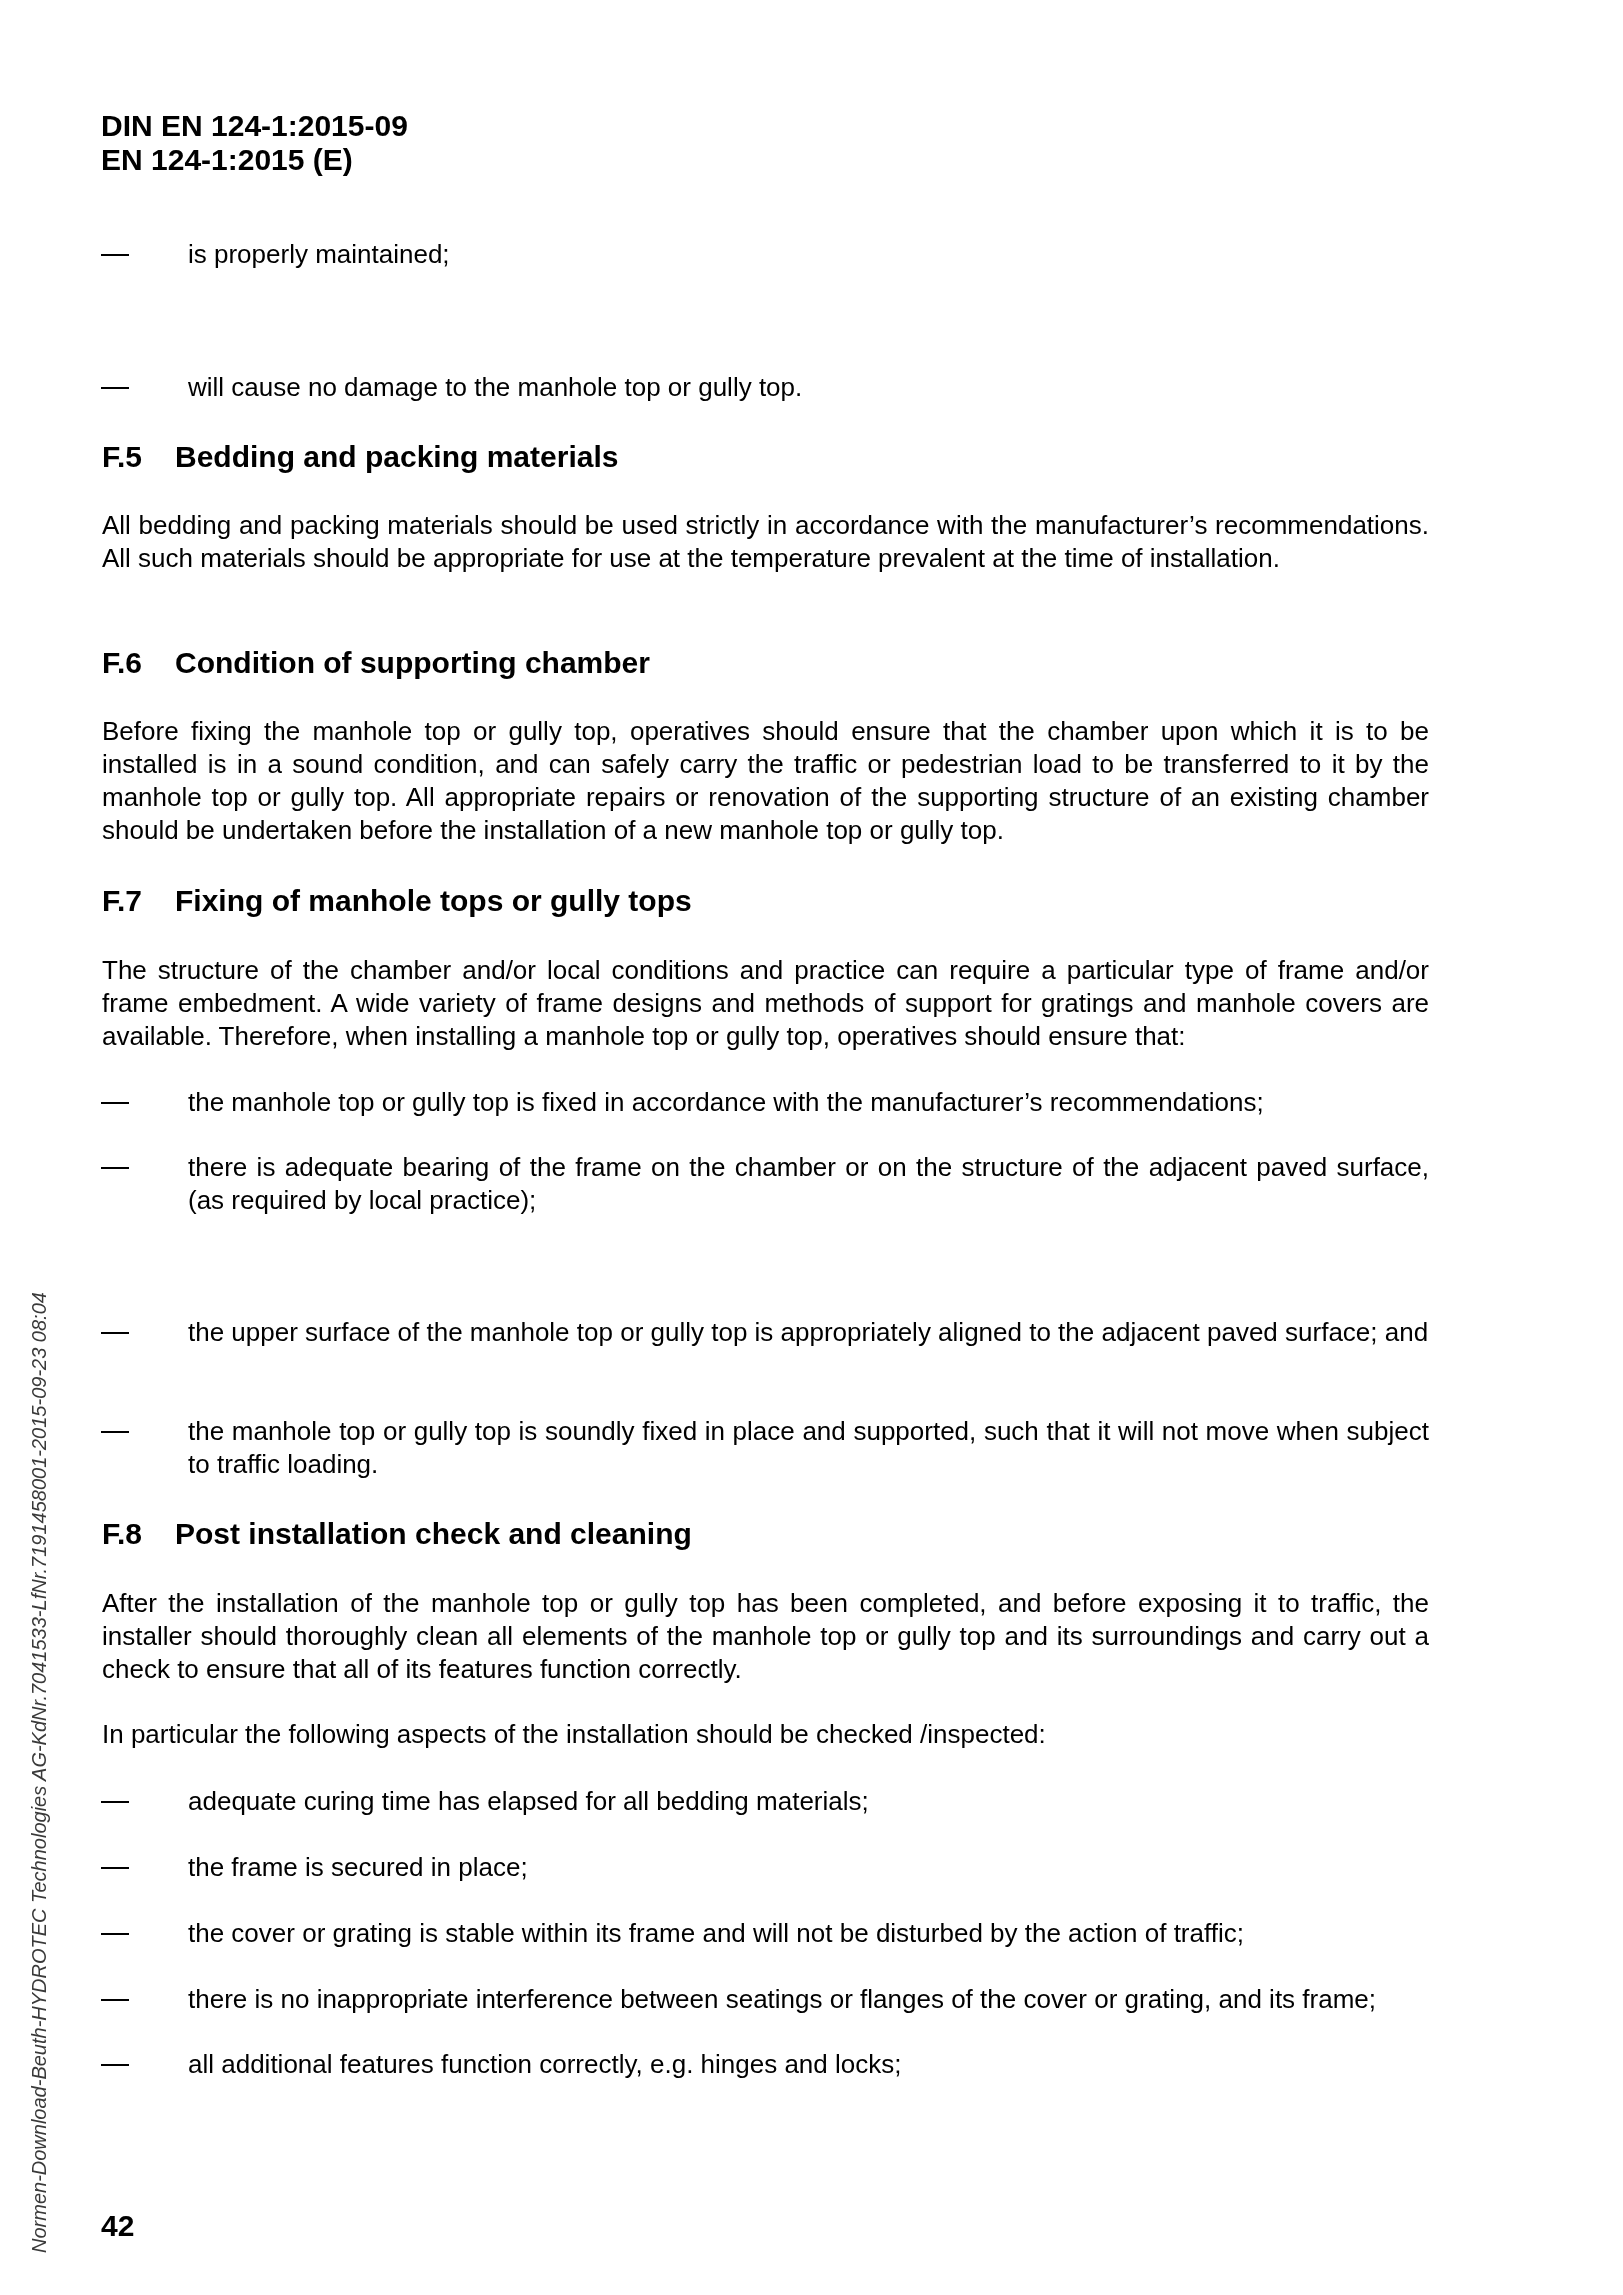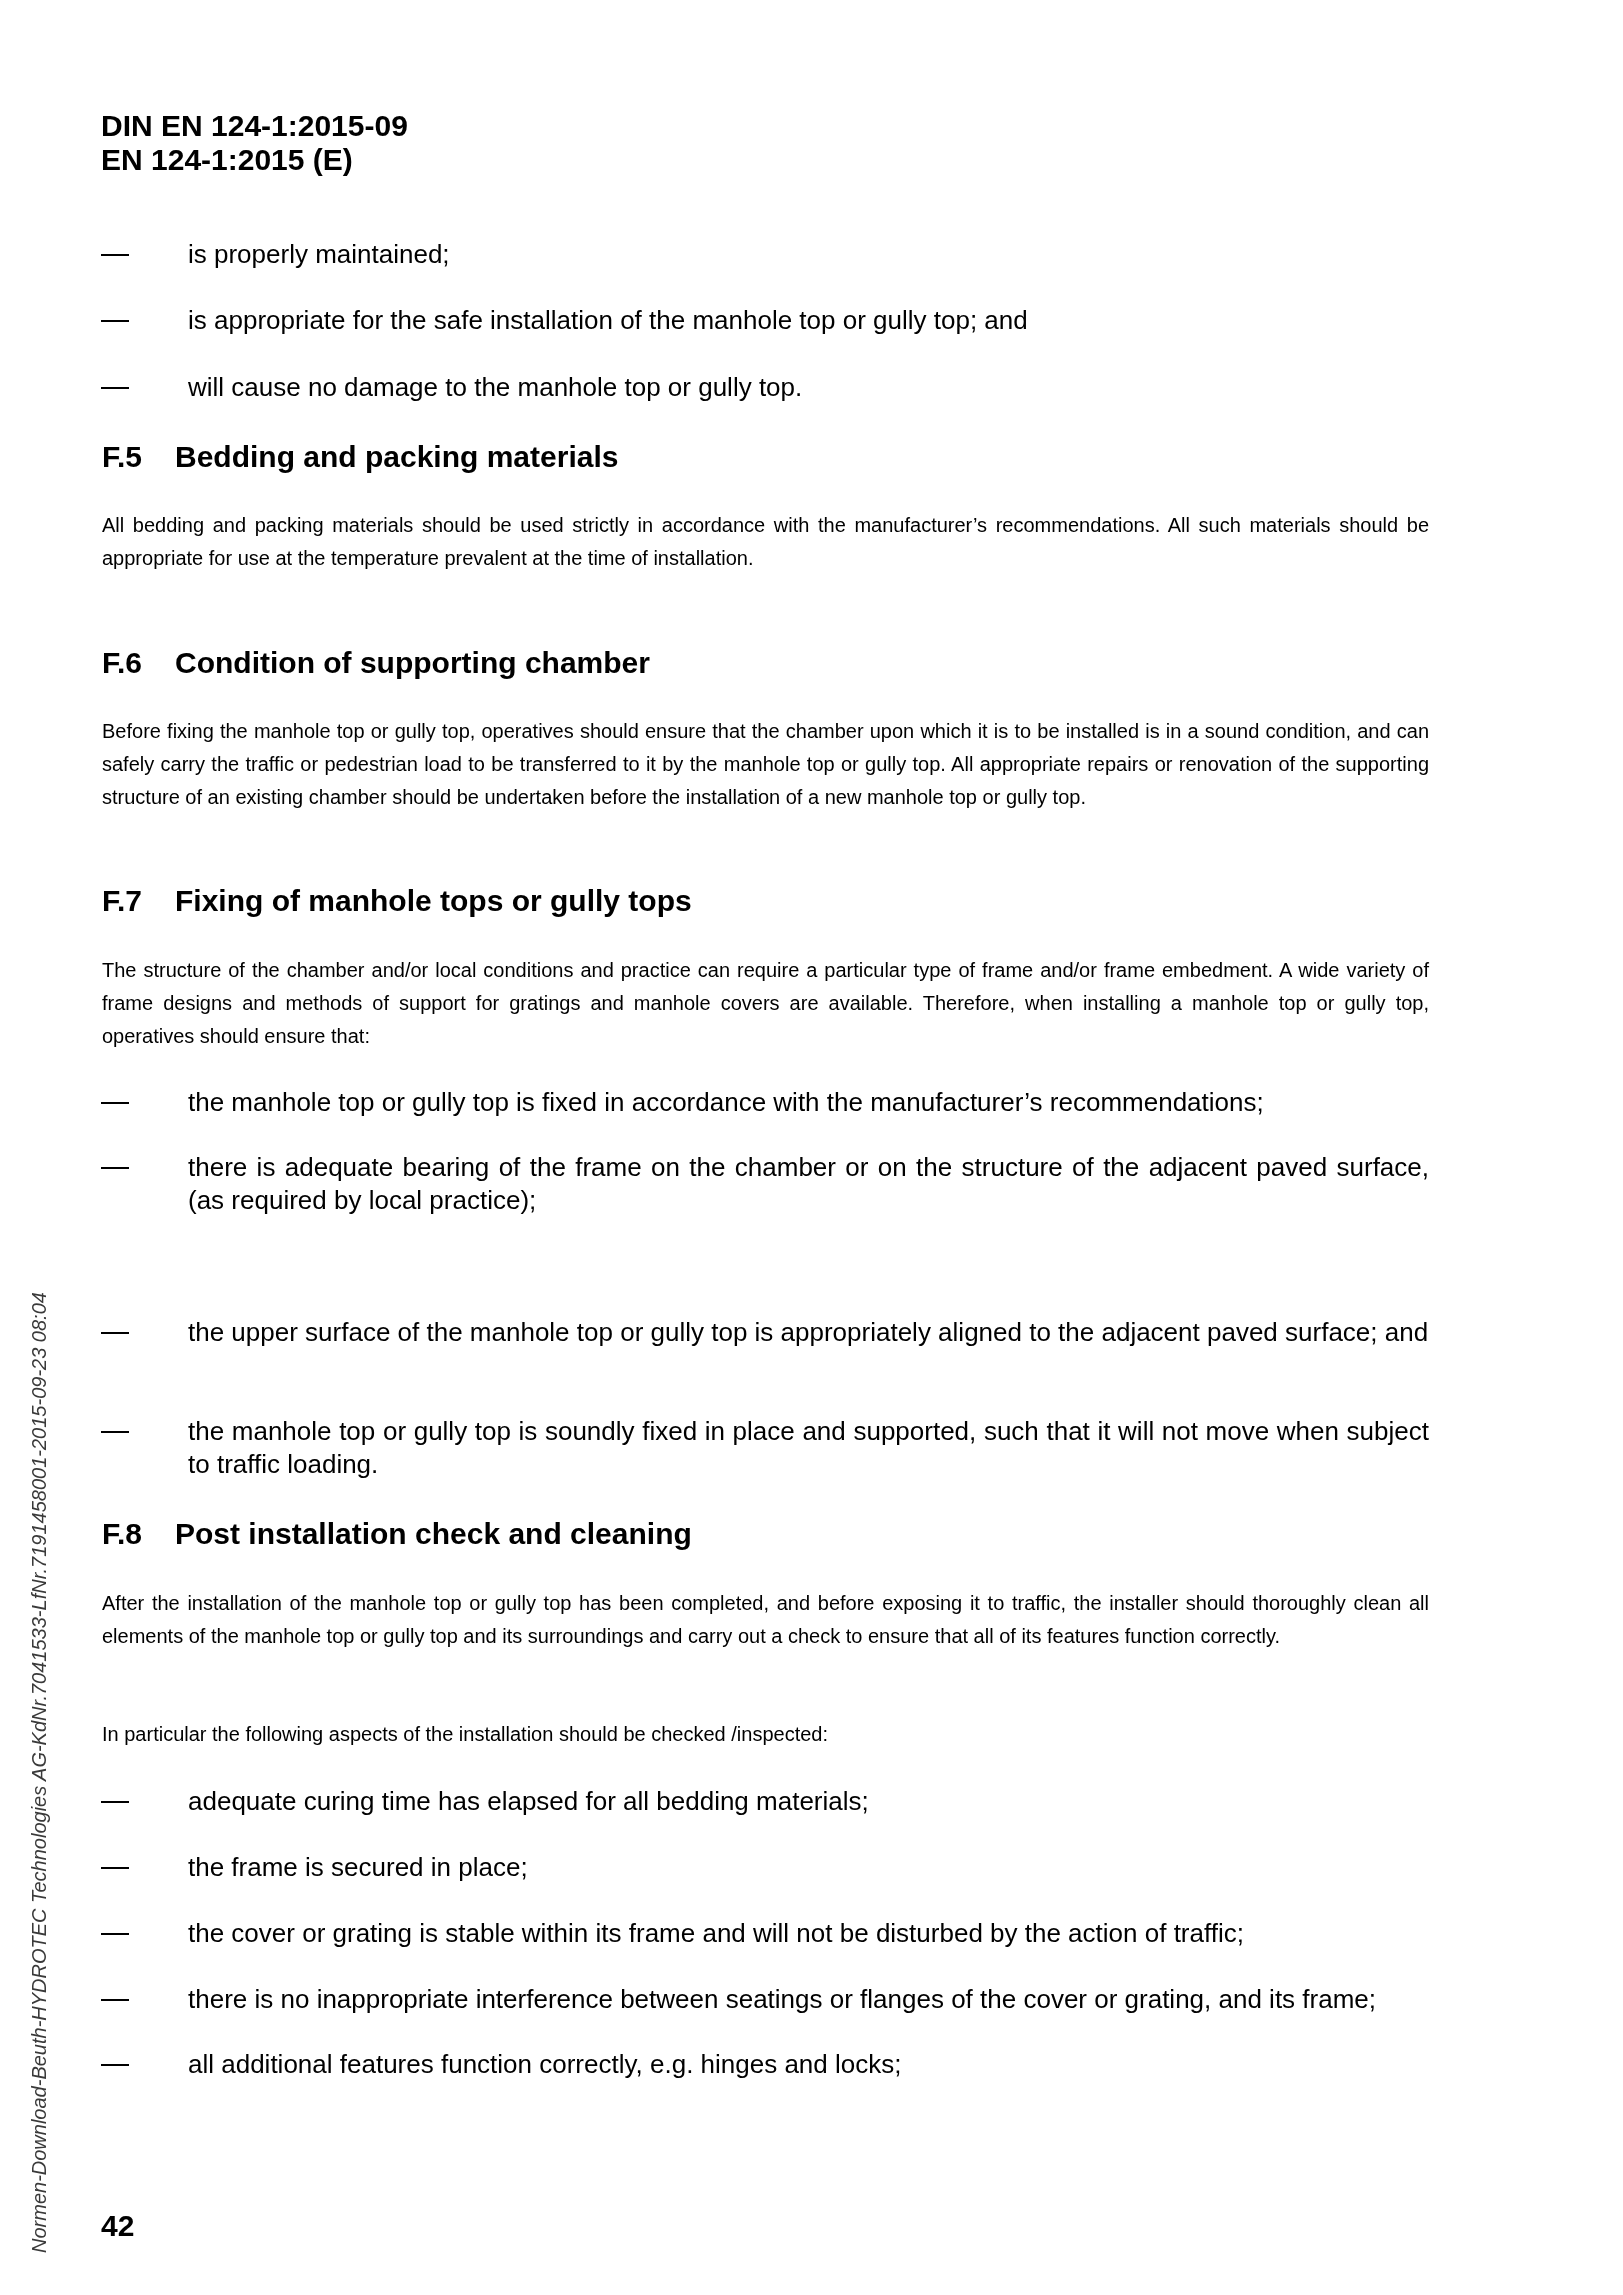--- a/index.html
+++ b/index.html
@@ -2,21 +2,21 @@
 <html style="font-size:10.5px"><head>
 <meta charset="utf-8">
 <style>
   html, body { margin: 0; padding: 0; background: #ffffff; }
   body { width: 1623px; height: 2295px; position: relative; overflow: hidden;
          font-family: "Liberation Sans", sans-serif; color: #000; }
   .page { position: absolute; left: 0; top: 12px; width: 1623px; height: 2295px; background: #fff; }
   .hdr { position: absolute; left: 101px; font-weight: bold; font-size: 30px; line-height: 34px; white-space: nowrap; }
   .h { position: absolute; left: 102px; font-weight: bold; font-size: 30px; line-height: 34px; white-space: nowrap; }
   .h .num { display: inline-block; width: 73px; }
-  .p { position: absolute; left: 102px; width: 1327px; font-size: 20px; line-height: 33px;
+  .p { position: absolute; left: 102px; width: 1327px; font-size: 26px; line-height: 33px;
        text-align: justify; }
   .p.last-left { text-align: left; }
   .li { position: absolute; left: 101px; width: 1328px; font-size: 26px; line-height: 33px; }
   .li .dash { position: absolute; left: 0; top: 0; width: 27.5px; }
   .li .dash::before { content: ""; position: absolute; left: 0; top: 16.4px; width: 27.5px; height: 2px; background: #000; }
   .li .txt { display: block; margin-left: 87px; text-align: justify; }
   .li .txt.left { text-align: left; }
   .pnum { position: absolute; left: 101px; top: 2197px; font-weight: bold; font-size: 30px; line-height: 33px; }
   .wm { position: absolute; left: 29px; top: 2241px; transform-origin: 0 0; transform: rotate(-90deg);
         font-size: 20px; line-height: 21px; font-style: italic; color: #3a3a3a; white-space: nowrap;
@@ -26,24 +26,20 @@
 <body>
 
 <div class="page">
 
   <div class="hdr" style="top:97px;">DIN EN 124-1:2015-09</div>
   <div class="hdr" style="top:131px;">EN 124-1:2015 (E)</div>
 
   <div class="li" style="top:226px;">
     <span class="dash"></span>
     <span class="txt left">is properly maintained;</span>
-  </div>
-  <div class="li" style="top:292px;">
-    <span class="dash"></span>
-    <span class="txt left">is appropriate for the safe installation of the manhole top or gully top; and</span>
   </div>
   <div class="li" style="top:359px;">
     <span class="dash"></span>
     <span class="txt left">will cause no damage to the manhole top or gully top.</span>
   </div>
 
   <div class="h" style="top:428px;">
     <span class="num">F.5</span><span>Bedding and packing materials</span>
   </div>
   <div class="p" style="top:497px;">All bedding and packing materials should be used strictly in accordance with the manufacturer’s recommendations. All such materials should be appropriate for use at the temperature prevalent at the time of installation.</div>

